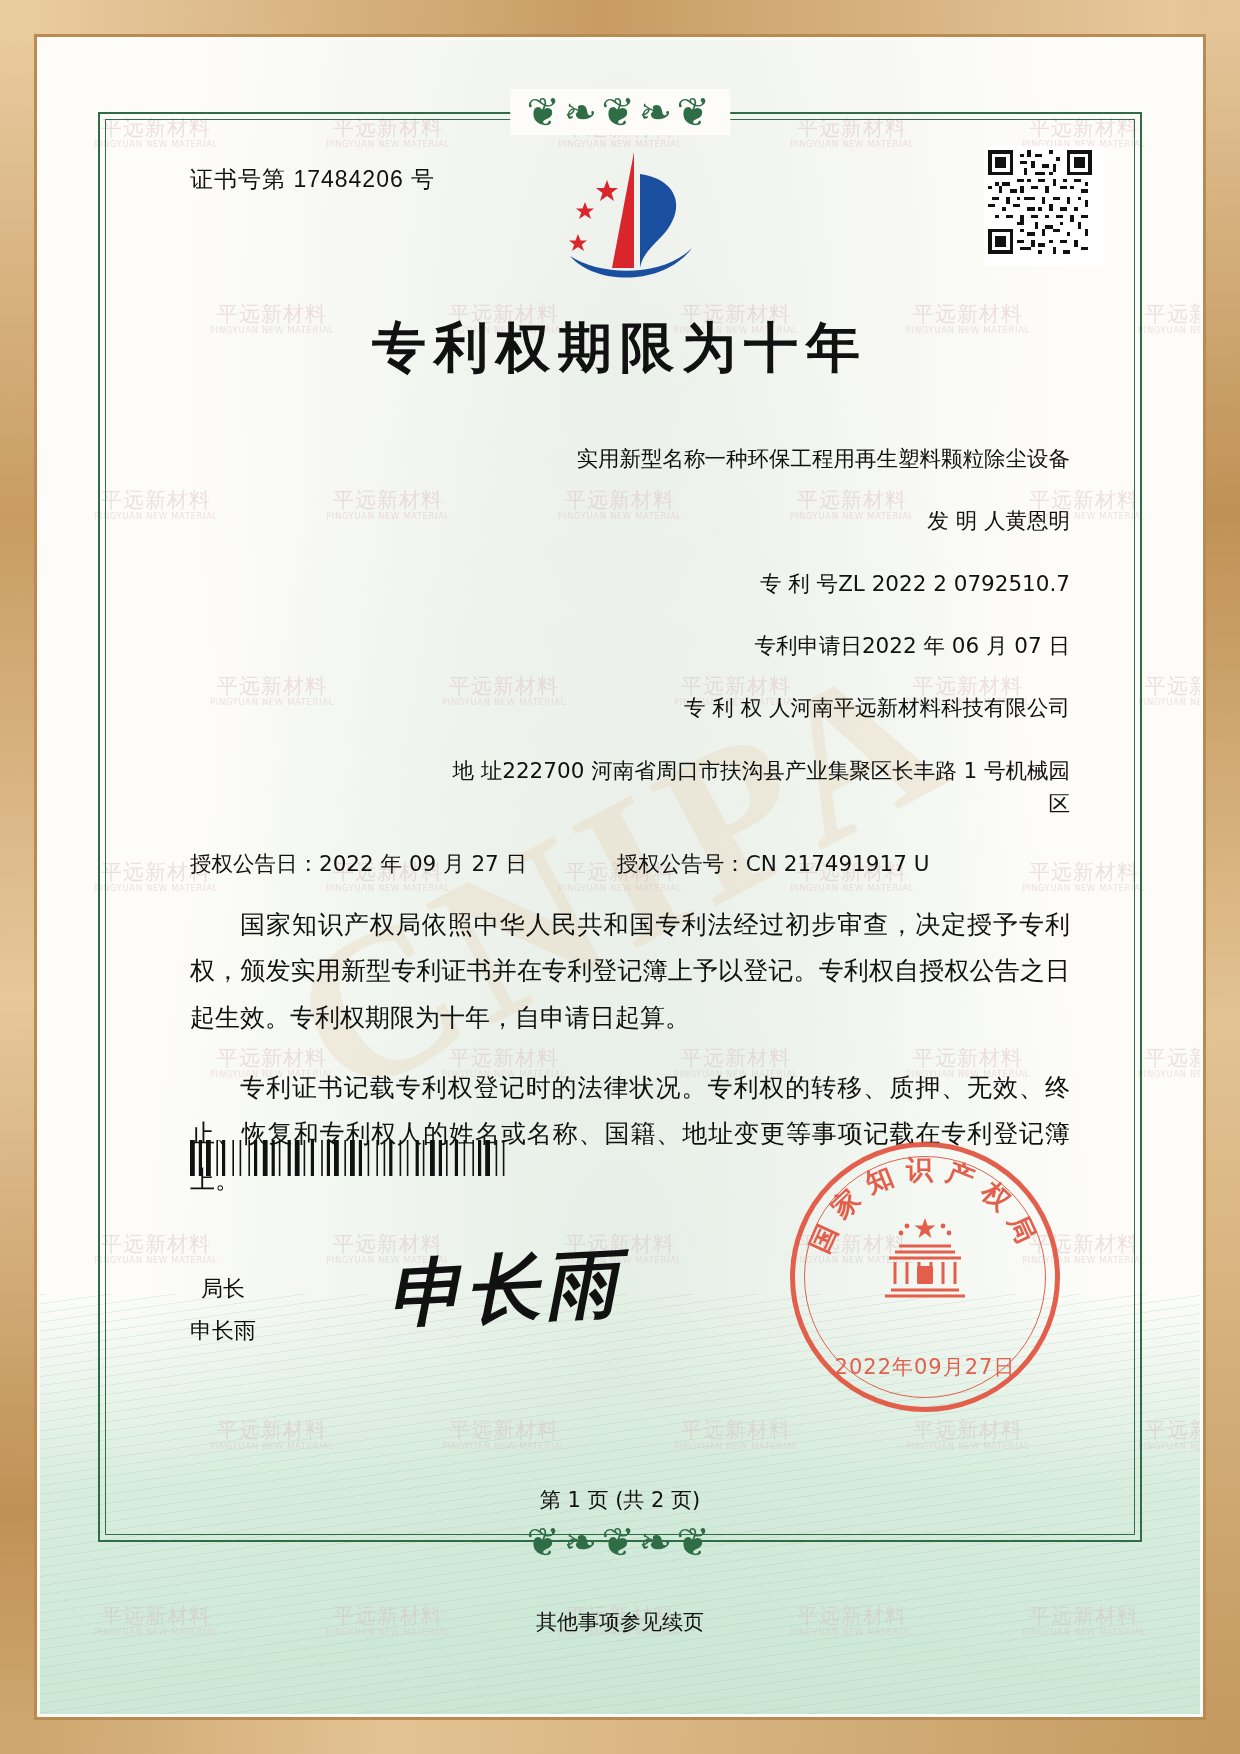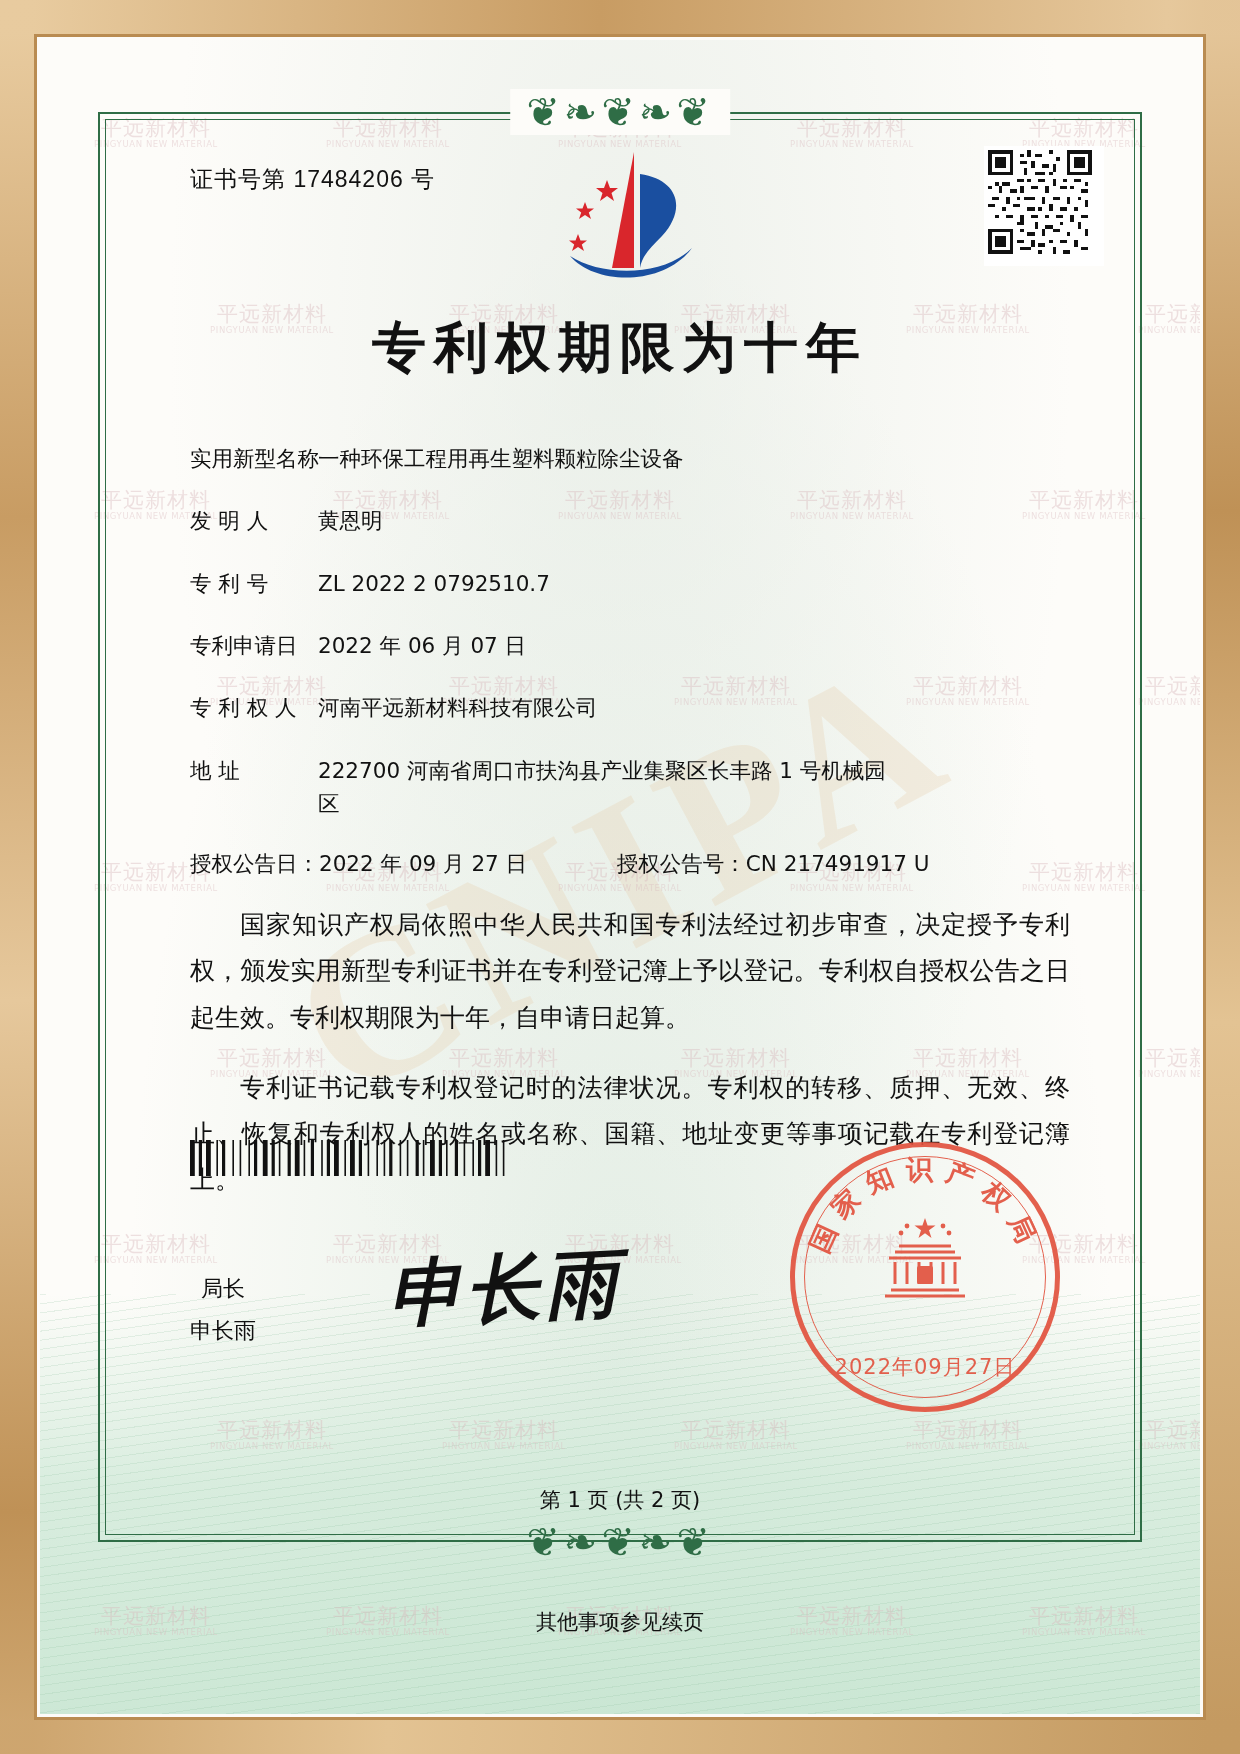--- a/index.html
+++ b/index.html
@@ -94,21 +94,21 @@
   }
   .qr svg{display:block;}
   
   .logo{position:absolute;left:50%;top:32px;transform:translateX(-50%);width:180px;height:148px;}
   .title{
     position:absolute;left:0;right:0;top:200px;text-align:center;
     font-size:54px;font-weight:bold;color:#111;letter-spacing:8px;
     font-family:"DejaVu Sans","Liberation Sans",sans-serif;
   }
   .fields{position:absolute;left:92px;top:330px;width:880px;}
-  .row{font-size:21.5px;color:#111;line-height:1.55;margin-bottom:29px;white-space:nowrap;}
+  .row{font-size:21.5px;color:#111;line-height:1.55;margin-bottom:29px;white-space:nowrap;text-align:right;}
   .row .lab{display:inline-block;width:128px;}
   .row .val{}
   .row.addr{white-space:normal;}
   .row.addr .val{display:inline;}
   .row.addr .cont{display:block;margin-left:128px;}
   .row2{font-size:21.5px;color:#111;margin-bottom:10px;}
   .row2 .left{display:inline-block;width:420px;}
   .para{
     font-size:25px;color:#111;line-height:1.85;text-indent:2em;
     margin-top:24px;text-align:justify;

